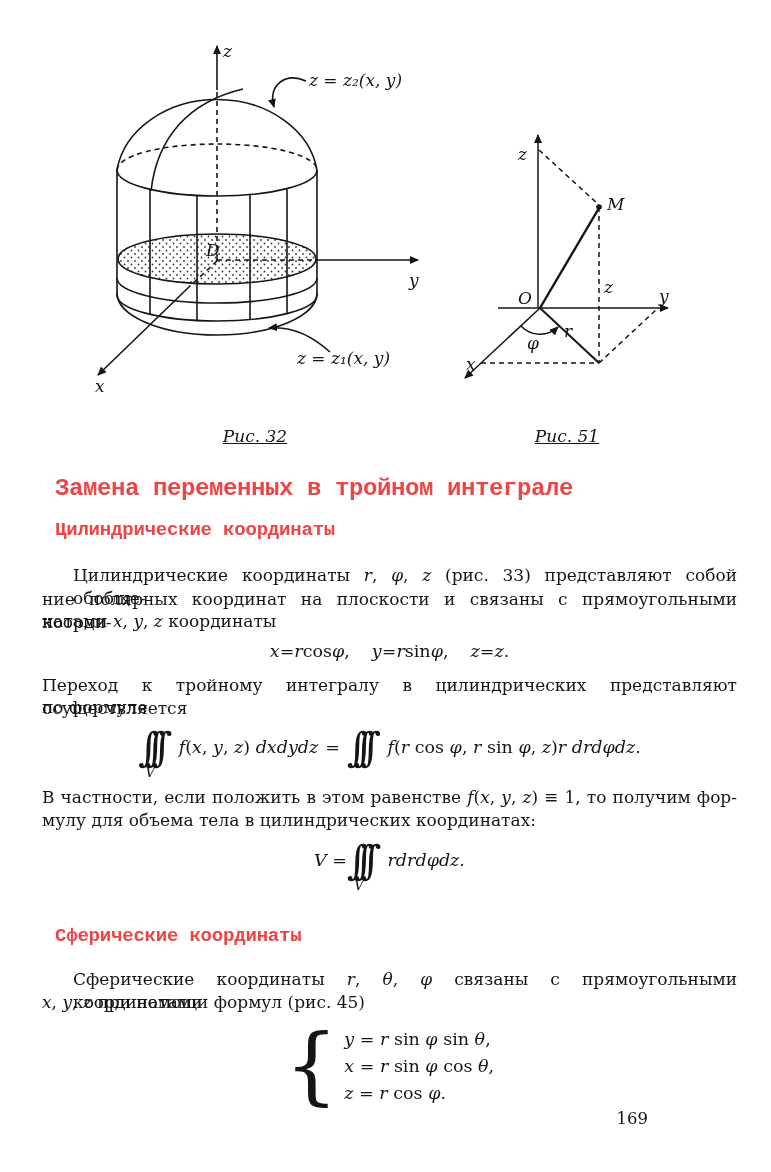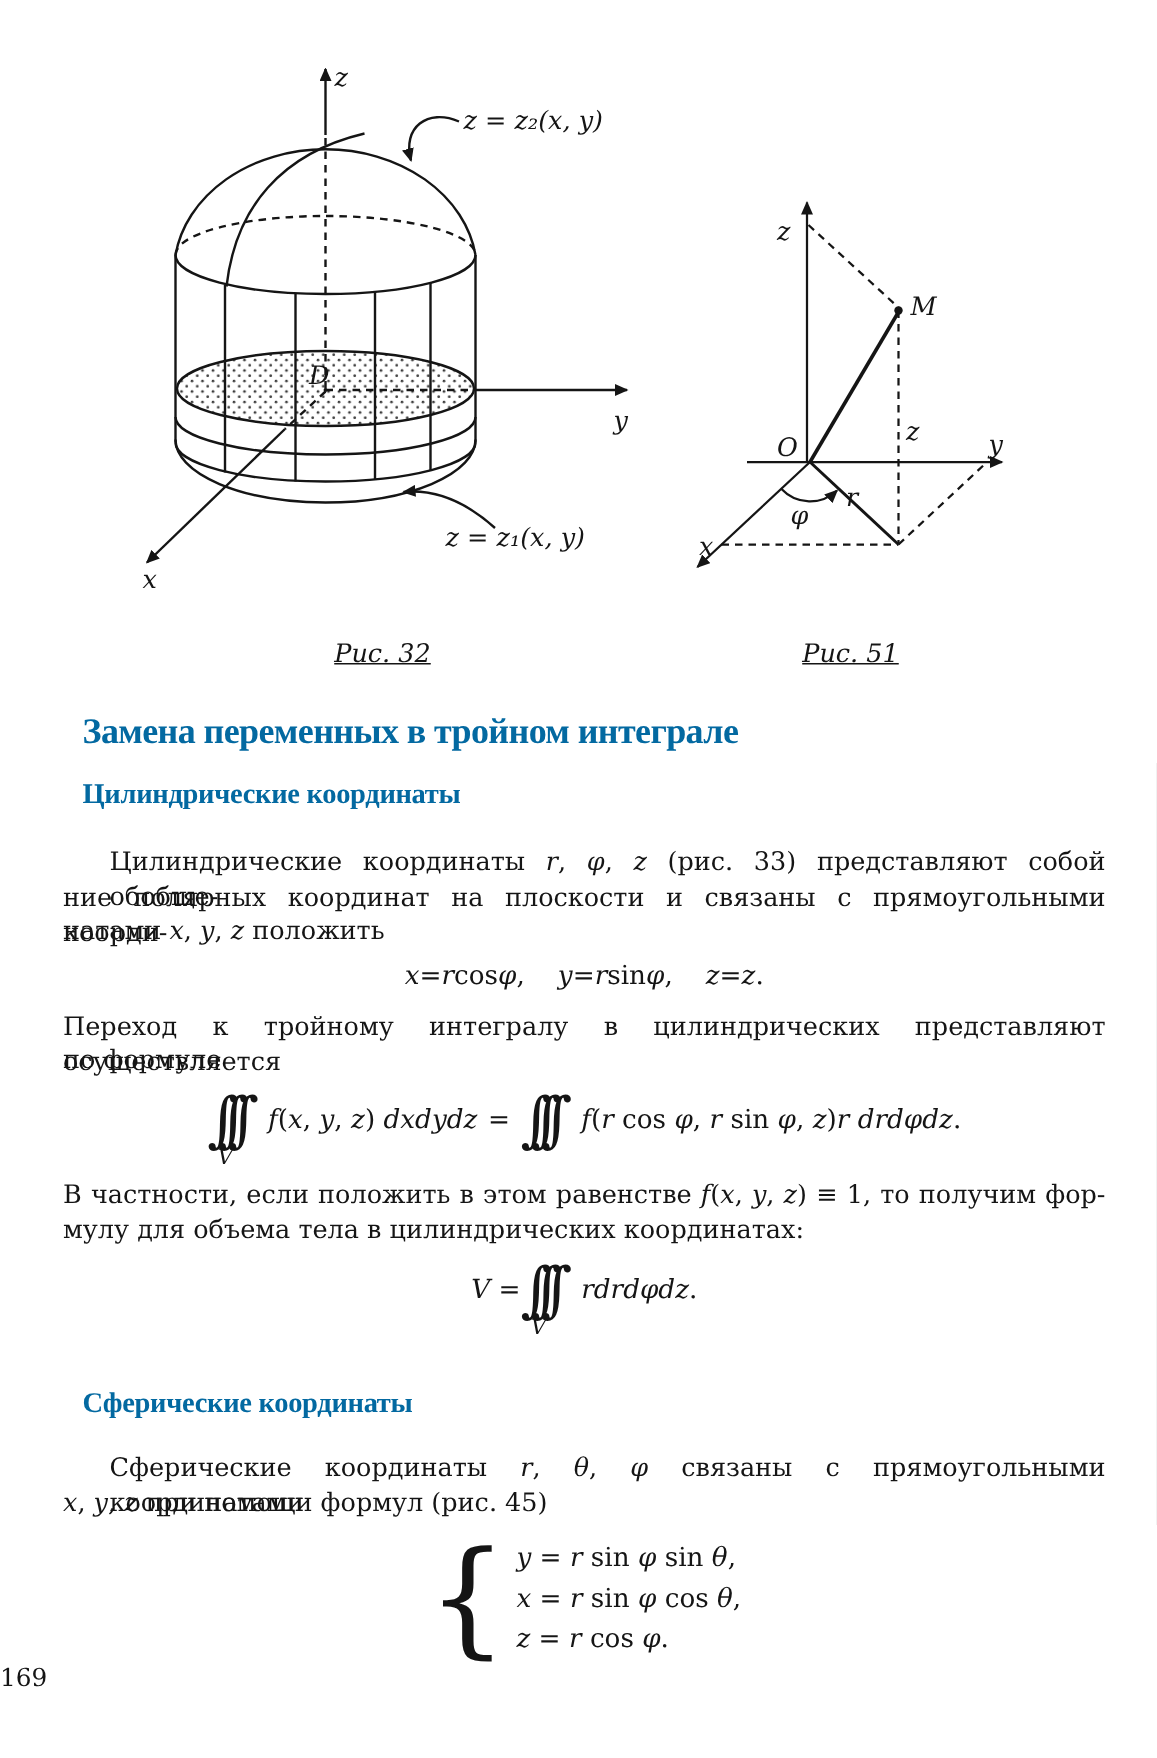--- a/index.html
+++ b/index.html
@@ -1,36 +1,36 @@
 <!DOCTYPE html>
 <html><head>
 <meta charset="utf-8">
 <style>
   html,body{margin:0;padding:0;background:#e8e8e8;}
   .page{position:relative;width:771px;height:1172px;background:#ffffff;overflow:hidden;
         font-family:"DejaVu Serif",serif;color:#151515;}
   .fig{position:absolute;}
   .caption{position:absolute;width:130px;text-align:center;font-style:italic;font-size:17px;text-decoration:underline;}
-  .h{position:absolute;left:55px;font-family:Liberation Serif, serif;font-weight:700;color:#0369a1;white-space:nowrap;}
+  .h{position:absolute;left:55px;font-family:Liberation Mono, monospace;font-weight:700;color:#ef4444;white-space:nowrap;}
   .h1{font-size:24px;letter-spacing:-0.4px;}
   .h2{font-size:19px;letter-spacing:-0.2px;}
   .bline{position:absolute;left:42px;width:695px;font-size:17px;line-height:23px;white-space:normal;}
   .jfull{text-align:justify;text-align-last:justify;}
   .indent{padding-left:31px;width:664px;}
   .v{font-style:italic;}
   .gap{display:inline-block;width:22px;}
   .formula{position:absolute;left:42px;width:695px;display:flex;justify-content:center;align-items:center;font-size:17.5px;}
   .trint{position:relative;display:inline-block;margin-right:6px;line-height:1;}
   .ints{font-size:40px;letter-spacing:-14px;padding-right:14px;display:inline-block;line-height:1;}
   .intsub{position:absolute;left:7px;bottom:-12px;font-size:14px;font-style:italic;}
   .feq{margin:0 7px;}
   .system{position:absolute;left:42px;width:695px;display:flex;justify-content:center;align-items:center;}
   .brace{font-size:84px;line-height:1;margin-right:6px;transform:translateY(-1px);font-family:"DejaVu Serif",serif;}
   .sysrow{font-size:17.5px;line-height:27px;text-align:left;}
-  .pnum{position:absolute;left:0;top:1109px;width:648px;text-align:left;font-size:16.5px;}
+  .pnum{position:absolute;left:0;top:1109px;width:648px;text-align:right;font-size:16.5px;}
   svg text{font-family:"DejaVu Serif",serif;font-style:italic;}
 </style>
 </head>
 <body>
 
 <div class="page">
 
   <svg class="fig" style="left:50px;top:30px" width="390" height="370" viewBox="50 30 390 370">
     <defs>
       <marker id="ah" markerWidth="9" markerHeight="8" refX="8" refY="4" orient="auto" markerUnits="userSpaceOnUse">
@@ -103,21 +103,21 @@
   </svg>
 
   <div class="caption" style="left:190px;top:426px">Рис. 32</div>
   <div class="caption" style="left:502px;top:426px">Рис. 51</div>
 
   <div class="h h1" style="top:475px">Замена переменных в тройном интеграле</div>
   <div class="h h2" style="top:519px">Цилиндрические координаты</div>
 
   <div class="bline jfull indent" style="top:564px"><span>Цилиндрические координаты </span><span class="v">r</span><span>, </span><span class="v">φ</span><span>, </span><span class="v">z</span><span> (рис. 33) представляют собой обобще-</span></div>
   <div class="bline jfull" style="top:588px"><span>ние полярных координат на плоскости и связаны с прямоугольными коорди-</span></div>
-  <div class="bline" style="top:610px"><span>натами </span><span class="v">x</span><span>, </span><span class="v">y</span><span>, </span><span class="v">z</span><span> положить</span></div>
+  <div class="bline" style="top:610px"><span>натами </span><span class="v">x</span><span>, </span><span class="v">y</span><span>, </span><span class="v">z</span><span> координаты</span></div>
 
   <div class="formula" style="top:638px;height:26px">
       <span class="v">x</span>
       <span> = </span>
       <span class="v">r</span>
       <span> cos </span>
       <span class="v">φ</span>
       <span>,</span>
       <span class="gap"></span>
       <span class="v">y</span>

